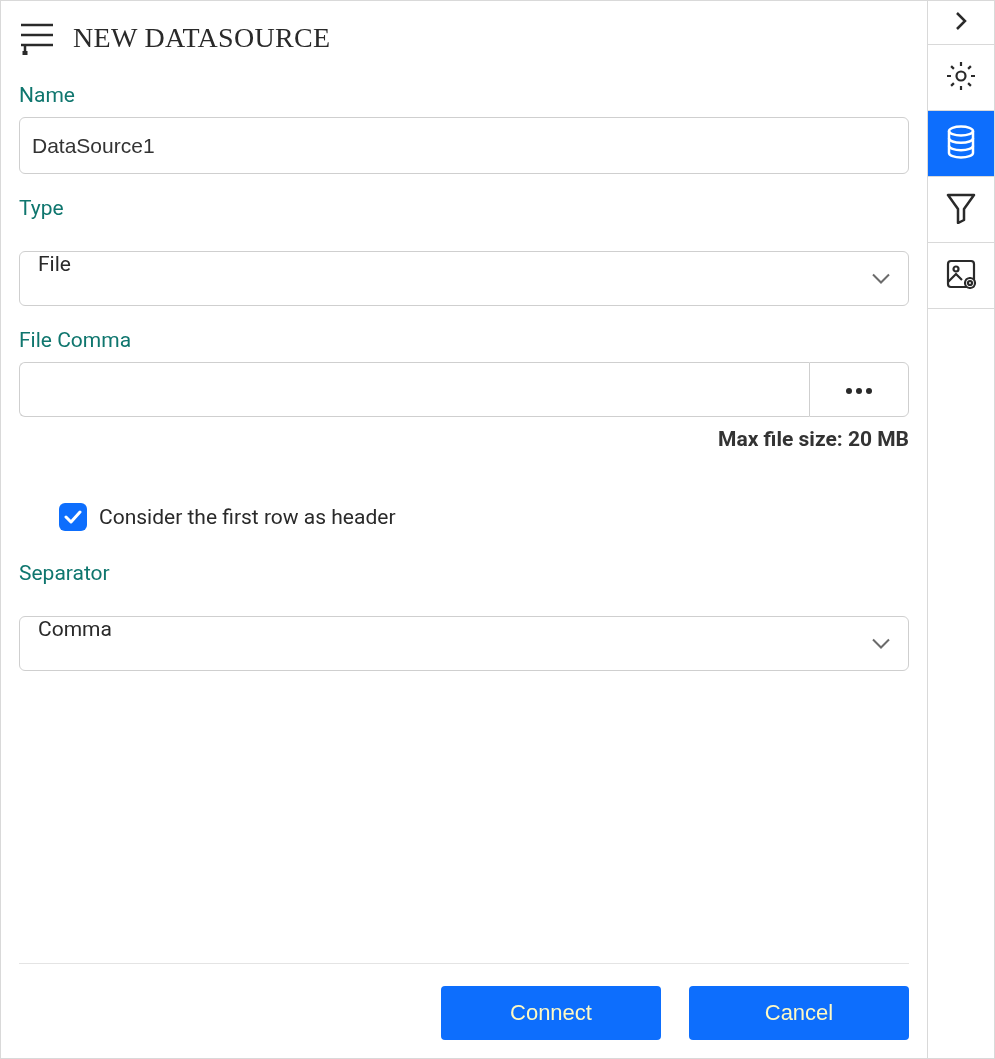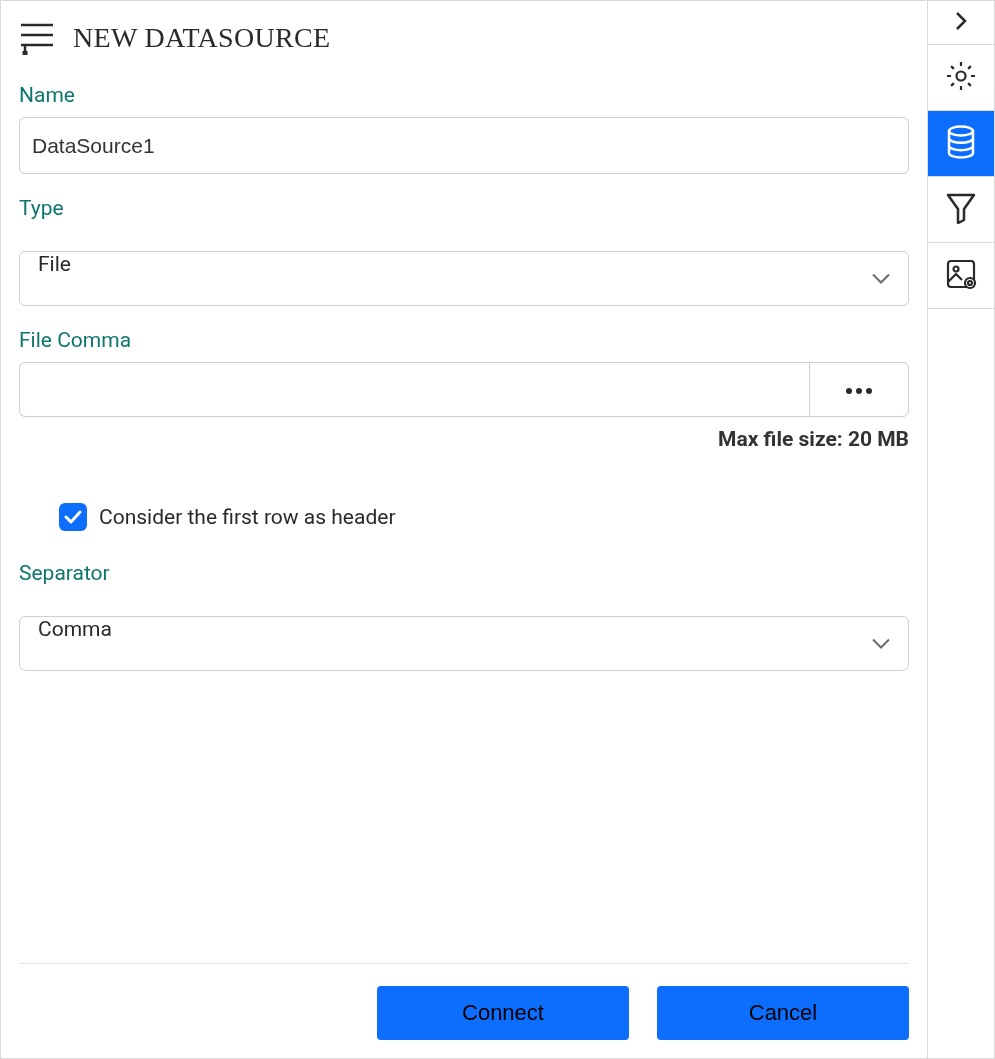--- a/index.html
+++ b/index.html
@@ -138,26 +138,26 @@
     }
     .footer {
       margin-top: auto;
       border-top: 1px solid #e4e4e4;
       padding-top: 22px;
       display: flex;
       justify-content: flex-end;
       gap: 28px;
     }
     .btn {
-      width: 252px;
+      width: 220px;
       height: 54px;
       font-size: 22px;
       border: none;
       border-radius: 4px;
-      color: #000000;
+      color: #fef9c3;
       background: #0d6efd;
       cursor: pointer;
     }
     .sidebar {
       width: 67px;
       border-left: 1px solid #d9d9d9;
       display: flex;
       flex-direction: column;
     }
     .sidebar-item {

